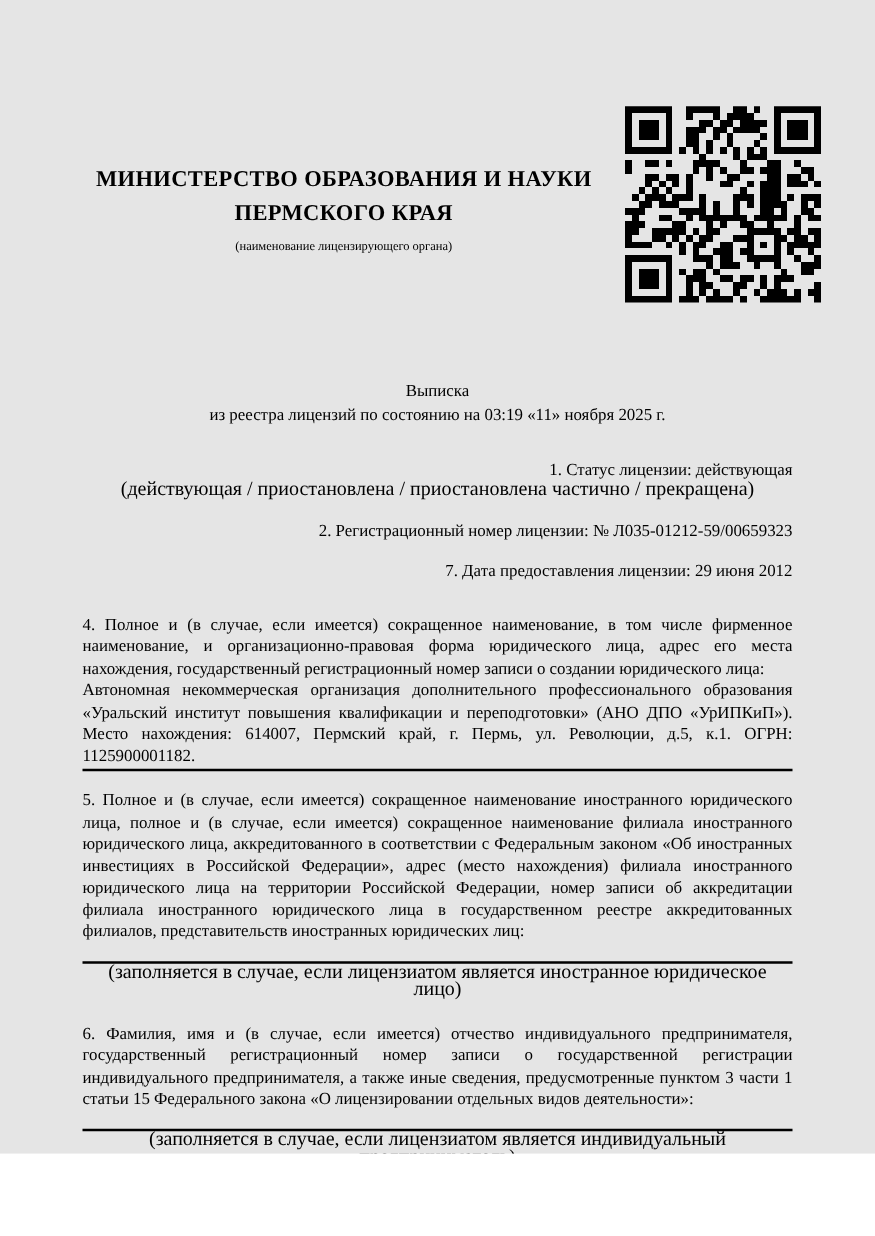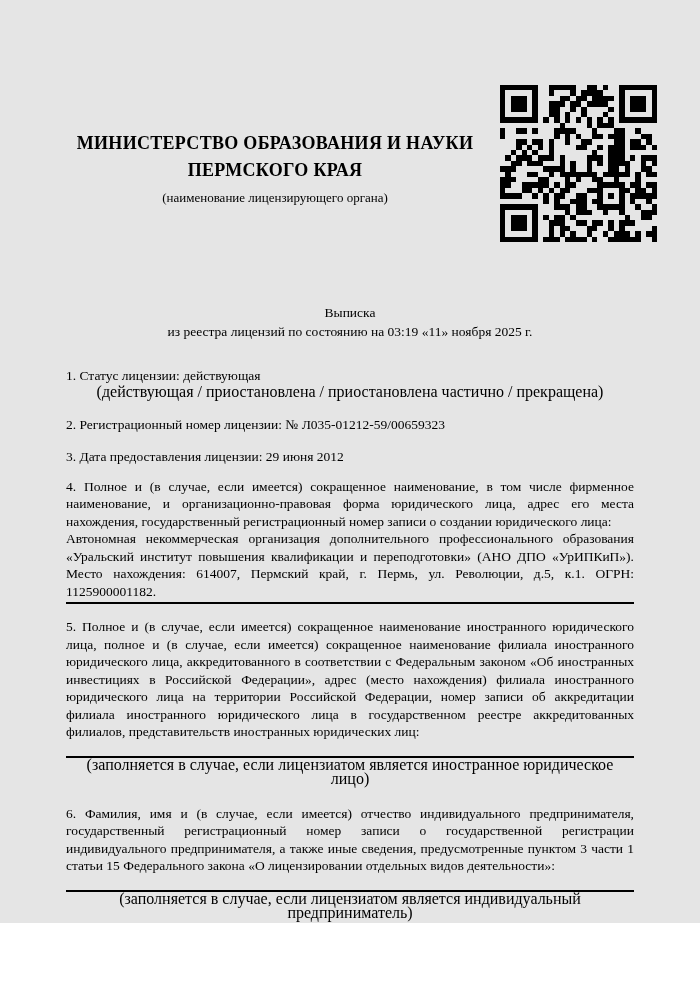--- a/index.html
+++ b/index.html
@@ -8,33 +8,33 @@
     width:700px;height:923px;
     background:#e5e5e5;color:#000000;
     font-family:"Liberation Serif","DejaVu Serif",serif;
     box-sizing:border-box;
     padding:0 66px;
     overflow:hidden;
   }
   .header{position:relative;height:265px;}
   .authority{position:absolute;top:130px;left:-21px;width:460px;text-align:center;}
   .authority-name{font-weight:bold;font-size:18px;line-height:27px;letter-spacing:.3px;}
-  .authority-caption{font-size:13px;line-height:13px;margin-top:7px;}
+  .authority-caption{font-size:10px;line-height:13px;margin-top:7px;}
   .qr{position:absolute;top:85px;left:434px;width:157px;height:157px;}
   .doc-title{margin-top:38px;text-align:center;font-size:13.5px;line-height:19px;}
   .item p{margin:0;}
-  .item-text{font-size:13.5px;line-height:17.5px;}
+  .item-text{font-size:13.5px;line-height:17.5px;text-align:right;}
   .justify{text-align:justify;text-align-last:left;}
   .caption{font-size:16px;line-height:14px;text-align:center;margin-top:3px;}
   .rule{border-top:2px solid #000;margin-top:2px;height:0;}
   .blank-value{height:13px;}
   .item-1{margin-top:26px;}
   .item-2{margin-top:17px;}
   .item-3{margin-top:15px;}
-  .item-4{margin-top:12px;}
+  .item-4{margin-top:25px;}
   .item-5{margin-top:14px;}
   .item-6{margin-top:19px;}
   .item-7{margin-top:23px;}
   .page-number{margin-top:19px;text-align:center;font-size:13px;line-height:16px;}
 </style>
 </head>
 <body>
 
 <div class="page">
 
@@ -480,21 +480,21 @@
   <div class="item item-1">
     <p class="item-text">1. Статус лицензии: действующая</p>
     <p class="caption">(действующая / приостановлена / приостановлена частично / прекращена)</p>
   </div>
 
   <div class="item item-2">
     <p class="item-text">2. Регистрационный номер лицензии: № Л035-01212-59/00659323</p>
   </div>
 
   <div class="item item-3">
-    <p class="item-text">3. Дата предоставления лицензии: 29 июня 2012</p>
+    <p class="item-text">7. Дата предоставления лицензии: 29 июня 2012</p>
   </div>
 
   <div class="item item-4">
     <p class="item-text justify">4. Полное и (в случае, если имеется) сокращенное наименование, в том числе фирменное наименование, и организационно-правовая форма юридического лица, адрес его места нахождения, государственный регистрационный номер записи о создании юридического лица:</p>
     <p class="item-text justify">Автономная некоммерческая организация дополнительного профессионального образования «Уральский институт повышения квалификации и переподготовки» (АНО ДПО «УрИПКиП»). Место нахождения: 614007, Пермский край, г. Пермь, ул. Революции, д.5, к.1. ОГРН: 1125900001182.</p>
     <div class="rule"></div>
   </div>
 
   <div class="item item-5">
     <p class="item-text justify">5. Полное и (в случае, если имеется) сокращенное наименование иностранного юридического лица, полное и (в случае, если имеется) сокращенное наименование филиала иностранного юридического лица, аккредитованного в соответствии с Федеральным законом «Об иностранных инвестициях в Российской Федерации», адрес (место нахождения) филиала иностранного юридического лица на территории Российской Федерации, номер записи об аккредитации филиала иностранного юридического лица в государственном реестре аккредитованных филиалов, представительств иностранных юридических лиц:</p>

